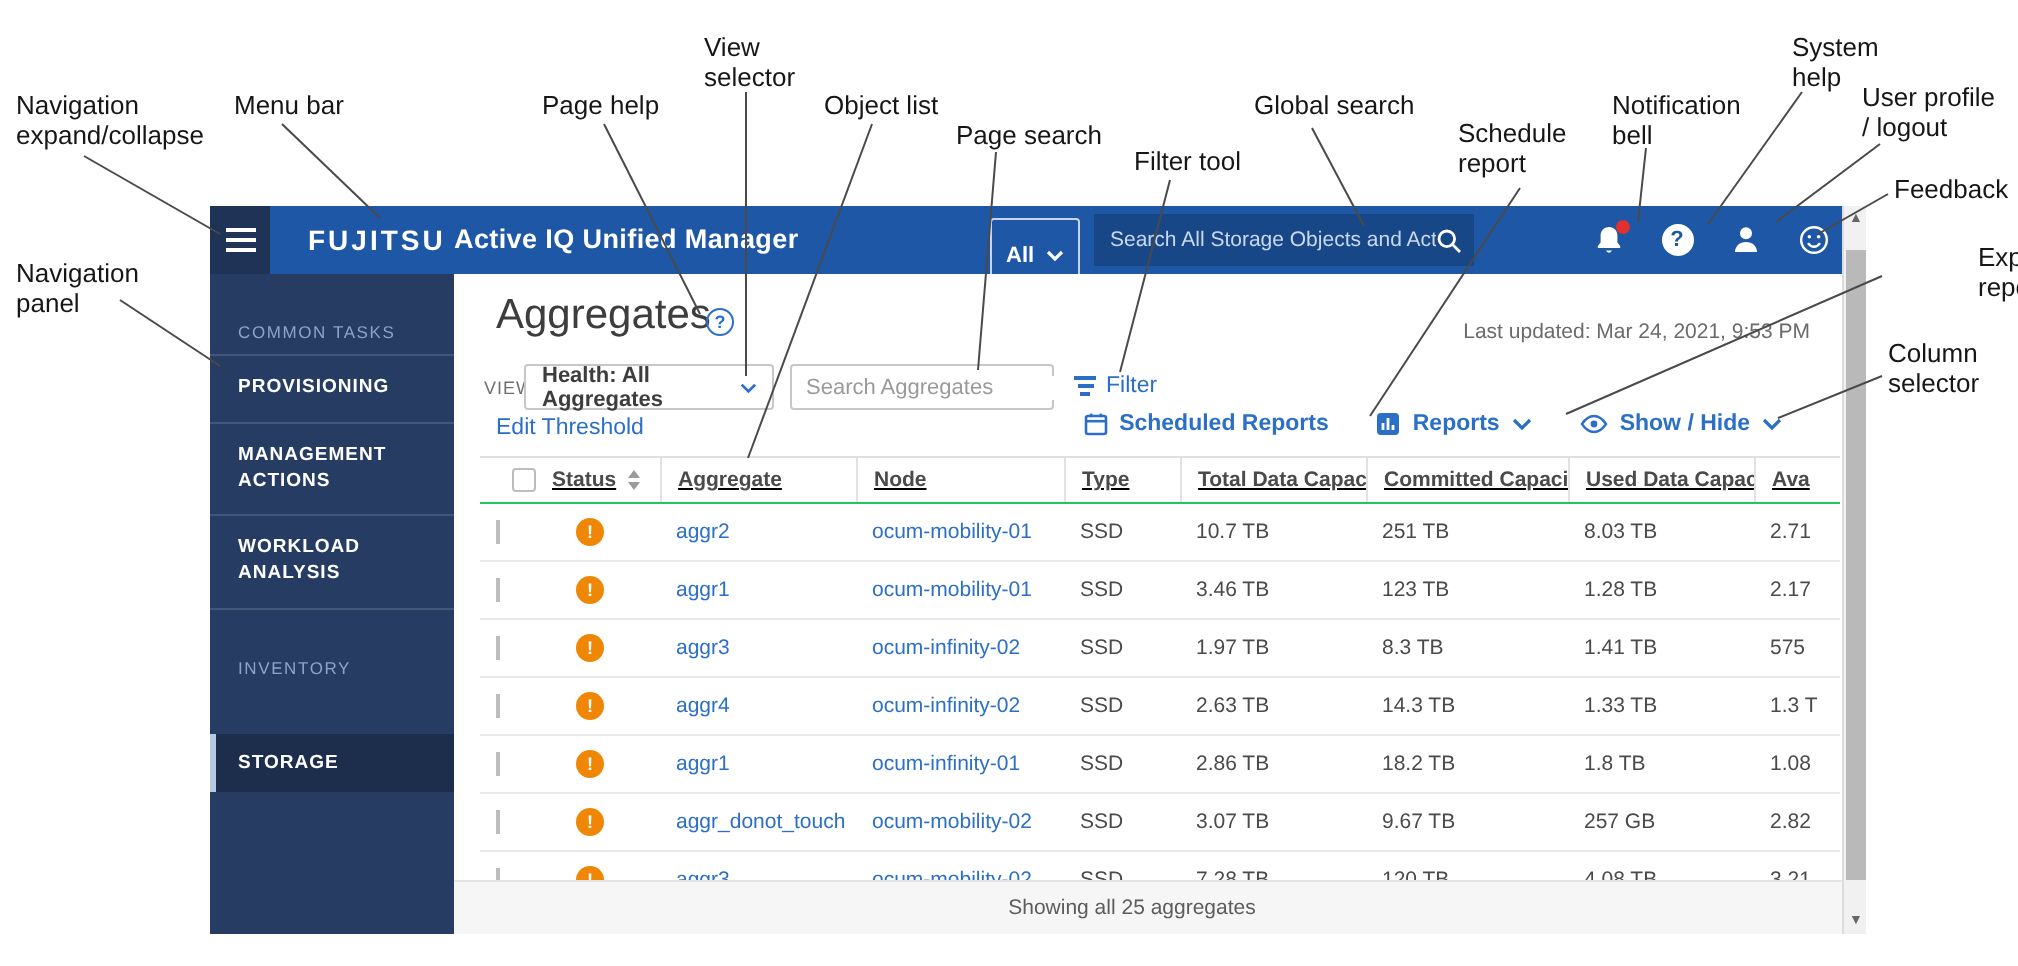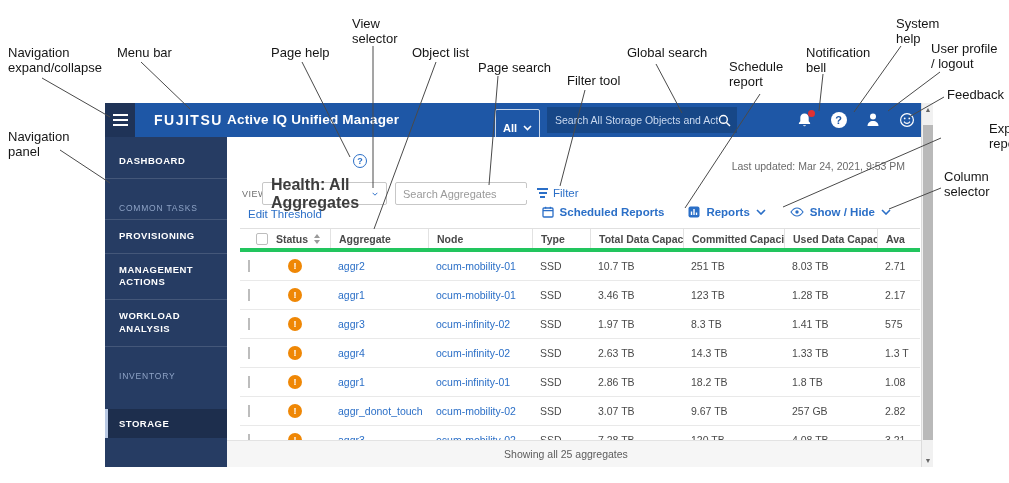--- a/index.html
+++ b/index.html
@@ -37,34 +37,34 @@
   .sect-gap { margin-top:24px; }
   .nav-storage { position:relative; margin-top:22px; padding:9px 10px 9px 14px; font-size:9.5px; font-weight:700; letter-spacing:.5px; background:rgba(0,0,0,.22); display:flex; justify-content:space-between; align-items:center; cursor:pointer; }
   .nav-storage::before { content:""; position:absolute; left:0; top:0; bottom:0; width:3px; background:#b9c9e4; }
 
   
   .content { position:absolute; left:122px; top:34px; width:694px; height:330px; background:#fff; }
   .page-title { position:absolute; left:21px; top:9px; font-size:21px; color:#3d3d3d; }
   .title-help { position:absolute; left:126px; top:17px; width:14px; height:14px; border:1.4px solid #2b6fc7; border-radius:50%; color:#2b6fc7; font-size:9px; font-weight:700; display:flex; align-items:center; justify-content:center; cursor:pointer; }
   .last-upd { position:absolute; right:16px; top:23px; font-size:10.5px; color:#6b6b6b; }
   .view-label { position:absolute; left:15px; top:52px; font-size:9px; color:#6f6f6f; letter-spacing:.5px; }
-  .view-dd { position:absolute; left:35px; top:45px; width:125px; height:23px; border:1px solid #c7c7c7; border-radius:2px; background:#fff; display:flex; align-items:center; justify-content:space-between; padding:0 8px; font-size:16px; color:#3d3d3d; font-weight:700; cursor:pointer; }
+  .view-dd { position:absolute; left:35px; top:45px; width:125px; height:23px; border:1px solid #c7c7c7; border-radius:2px; background:#fff; display:flex; align-items:center; justify-content:space-between; padding:0 8px; font-size:11px; color:#3d3d3d; font-weight:700; cursor:pointer; }
   .psearch { position:absolute; left:168px; top:45px; width:132px; height:23px; border:1px solid #c7c7c7; border-radius:2px; background:#fff; display:flex; align-items:center; padding:0 7px; }
   .psearch input { flex:1; border:none; outline:none; font-size:11px; color:#444; font-family:"Liberation Sans",sans-serif; }
   .psearch input::placeholder { color:#9a9a9a; opacity:1; }
   .filter-btn { position:absolute; left:310px; top:49px; display:flex; align-items:center; gap:5px; color:#2b6fc7; font-size:11.5px; cursor:pointer; }
   .funnel i { display:block; background:#2b6fc7; height:2px; margin:2px 0; }
   .funnel i:nth-child(1){width:11px;} .funnel i:nth-child(2){width:8px;margin-left:1.5px;} .funnel i:nth-child(3){width:5px;margin-left:3px;}
   .edit-th { position:absolute; left:21px; top:71px; font-size:11.5px; color:#2b6fc7; font-weight:400; cursor:pointer; }
   .toolbar { position:absolute; right:30px; top:69px; display:flex; align-items:center; gap:24px;padding-left:40px; }
   .tb-item { display:flex; align-items:center; gap:6px; color:#2b6fc7; font-size:11.5px; font-weight:700; cursor:pointer; }
 
   
   .tbl { position:absolute; left:13px; top:91px; width:680px; }
-  .thead { display:flex; height:24px; border-top:1px solid #e0e0e0; border-bottom:4px solid #22c55e; align-items:center; }
+  .thead { display:flex; height:24px; border-top:1px solid #e0e0e0; border-bottom:1px solid #22c55e; align-items:center;text-decoration:underline; }
   .th { font-size:10.5px; font-weight:700; color:#4a4a4a; padding-left:8px; white-space:nowrap; overflow:hidden; display:flex; align-items:center; height:100%; }
   .th.sep { border-left:1px solid #e2e2e2; }
   .rows-clip { height:188px; overflow:hidden; }
   .tr { display:flex; height:29px; align-items:center; border-bottom:1px solid #e9e9e9; background:#fff; }
   .td { font-size:10.5px; color:#4a4a4a; padding-left:8px; white-space:nowrap; overflow:hidden; }
   .c0{width:28px;} .c1{width:62px;} .c2{width:98px;} .c3{width:104px;} .c4{width:58px;} .c5{width:93px;} .c6{width:101px;} .c7{width:93px;} .c8{width:43px;}
   .cb { width:12px; height:12px; border:1px solid #bdbdbd; border-radius:2px; background:#fff; margin-left:8px; cursor:pointer; }
   .warn { width:14px; height:14px; border-radius:50%; background:#ef8705; color:#fff; font-size:9px; font-weight:700; display:flex; align-items:center; justify-content:center; margin-left:20px; }
   .link { color:#2b6fc7; cursor:pointer; }
   .sort { display:flex; flex-direction:column; gap:2px; margin-left:6px; }
@@ -176,34 +176,34 @@
                 <circle cx="8" cy="8" r="6.4" fill="none" stroke="#fff" stroke-width="1.2"></circle>
                 <circle cx="5.7" cy="6.4" r="0.9" fill="#fff"></circle>
                 <circle cx="10.3" cy="6.4" r="0.9" fill="#fff"></circle>
                 <path d="M5 9.6c.8 1.2 2 1.8 3 1.8s2.2-.6 3-1.8" fill="none" stroke="#fff" stroke-width="1.2"></path>
               </svg>
           </div>
         </div>
       </div>
 
       <div class="sidebar">
-        <div class="nav-item" style="margin-top:8px">DASHBOARD</div>
         <div class="nav-sect sect-gap">COMMON TASKS</div>
         <div class="nav-item">PROVISIONING</div>
         <div class="nav-item">MANAGEMENT ACTIONS</div>
         <div class="nav-item">WORKLOAD ANALYSIS</div>
         <div class="nav-sect sect-gap" style="border-bottom:none">INVENTORY</div>
         <div class="nav-storage">
           <span>STORAGE</span>
 
         </div>
 
       </div>
 
       <div class="content">
+        <div class="page-title">Aggregates</div>
         <div class="title-help">?</div>
         <div class="last-upd">Last updated: Mar 24, 2021, 9:53 PM</div>
 
         <div class="view-label">VIEW</div>
         <div class="view-dd">
           <span>Health: All Aggregates</span>
           <svg width="10" height="6" viewBox="0 0 10 6">
               <polyline points="1,1 5,5 9,1" fill="none" stroke="#2b6fc7" stroke-width="1.6"></polyline>
             </svg>
         </div>

